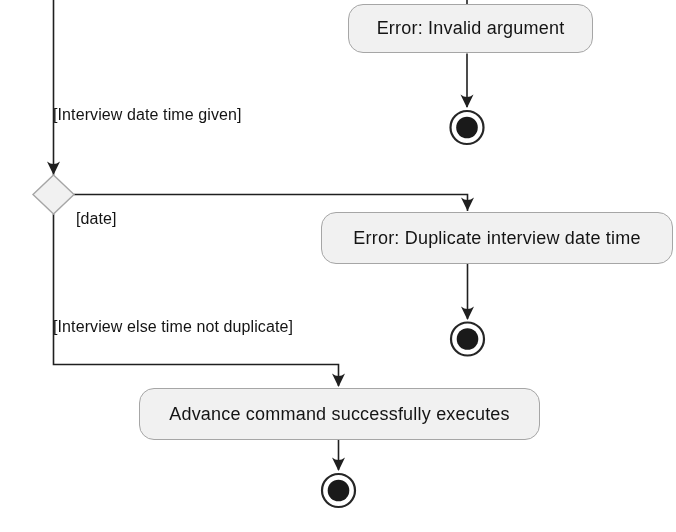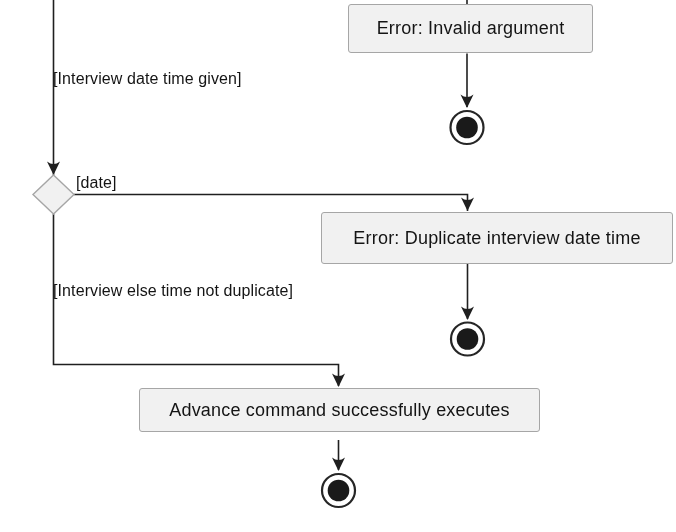--- a/index.html
+++ b/index.html
@@ -43,38 +43,39 @@
   }
   .final-dot {
     fill: #1a1a1a;
     stroke: none;
   }
   .activity {
     position: absolute;
     box-sizing: border-box;
     background: #f1f1f1;
     border: 1.5px solid #a6a6a6;
-    border-radius: 3px;
+    border-radius: 15px;
     display: flex;
     align-items: center;
     justify-content: center;
     font-size: 18px;
     letter-spacing: 0.2px;
     color: #141414;
     white-space: nowrap;
   }
   .activity-1 { left: 348px; top: 4px;   width: 245px; height: 49px; }
   .activity-2 { left: 293px; top: 212px; width: 352px; height: 52px; margin-left: 28px; }
-  .activity-3 { left: 139px; top: 388px; width: 401px; height: 44px; text-align: right; }
+  .activity-3 { left: 139px; top: 388px; width: 401px; height: 52px; text-align: right; }
   .guard-label {
     position: absolute;
     font-size: 16px;
     letter-spacing: 0.1px;
     color: #141414;
     white-space: nowrap;
+    margin-top: 36px;
   }
   .guard-1 { left: 53px; top: 70px; }
   .guard-2 { left: 76px; top: 174px; }
   .guard-3 { left: 53px; top: 282px; }
 </style>
 </head>
 <body>
 
 <div class="canvas">
 

